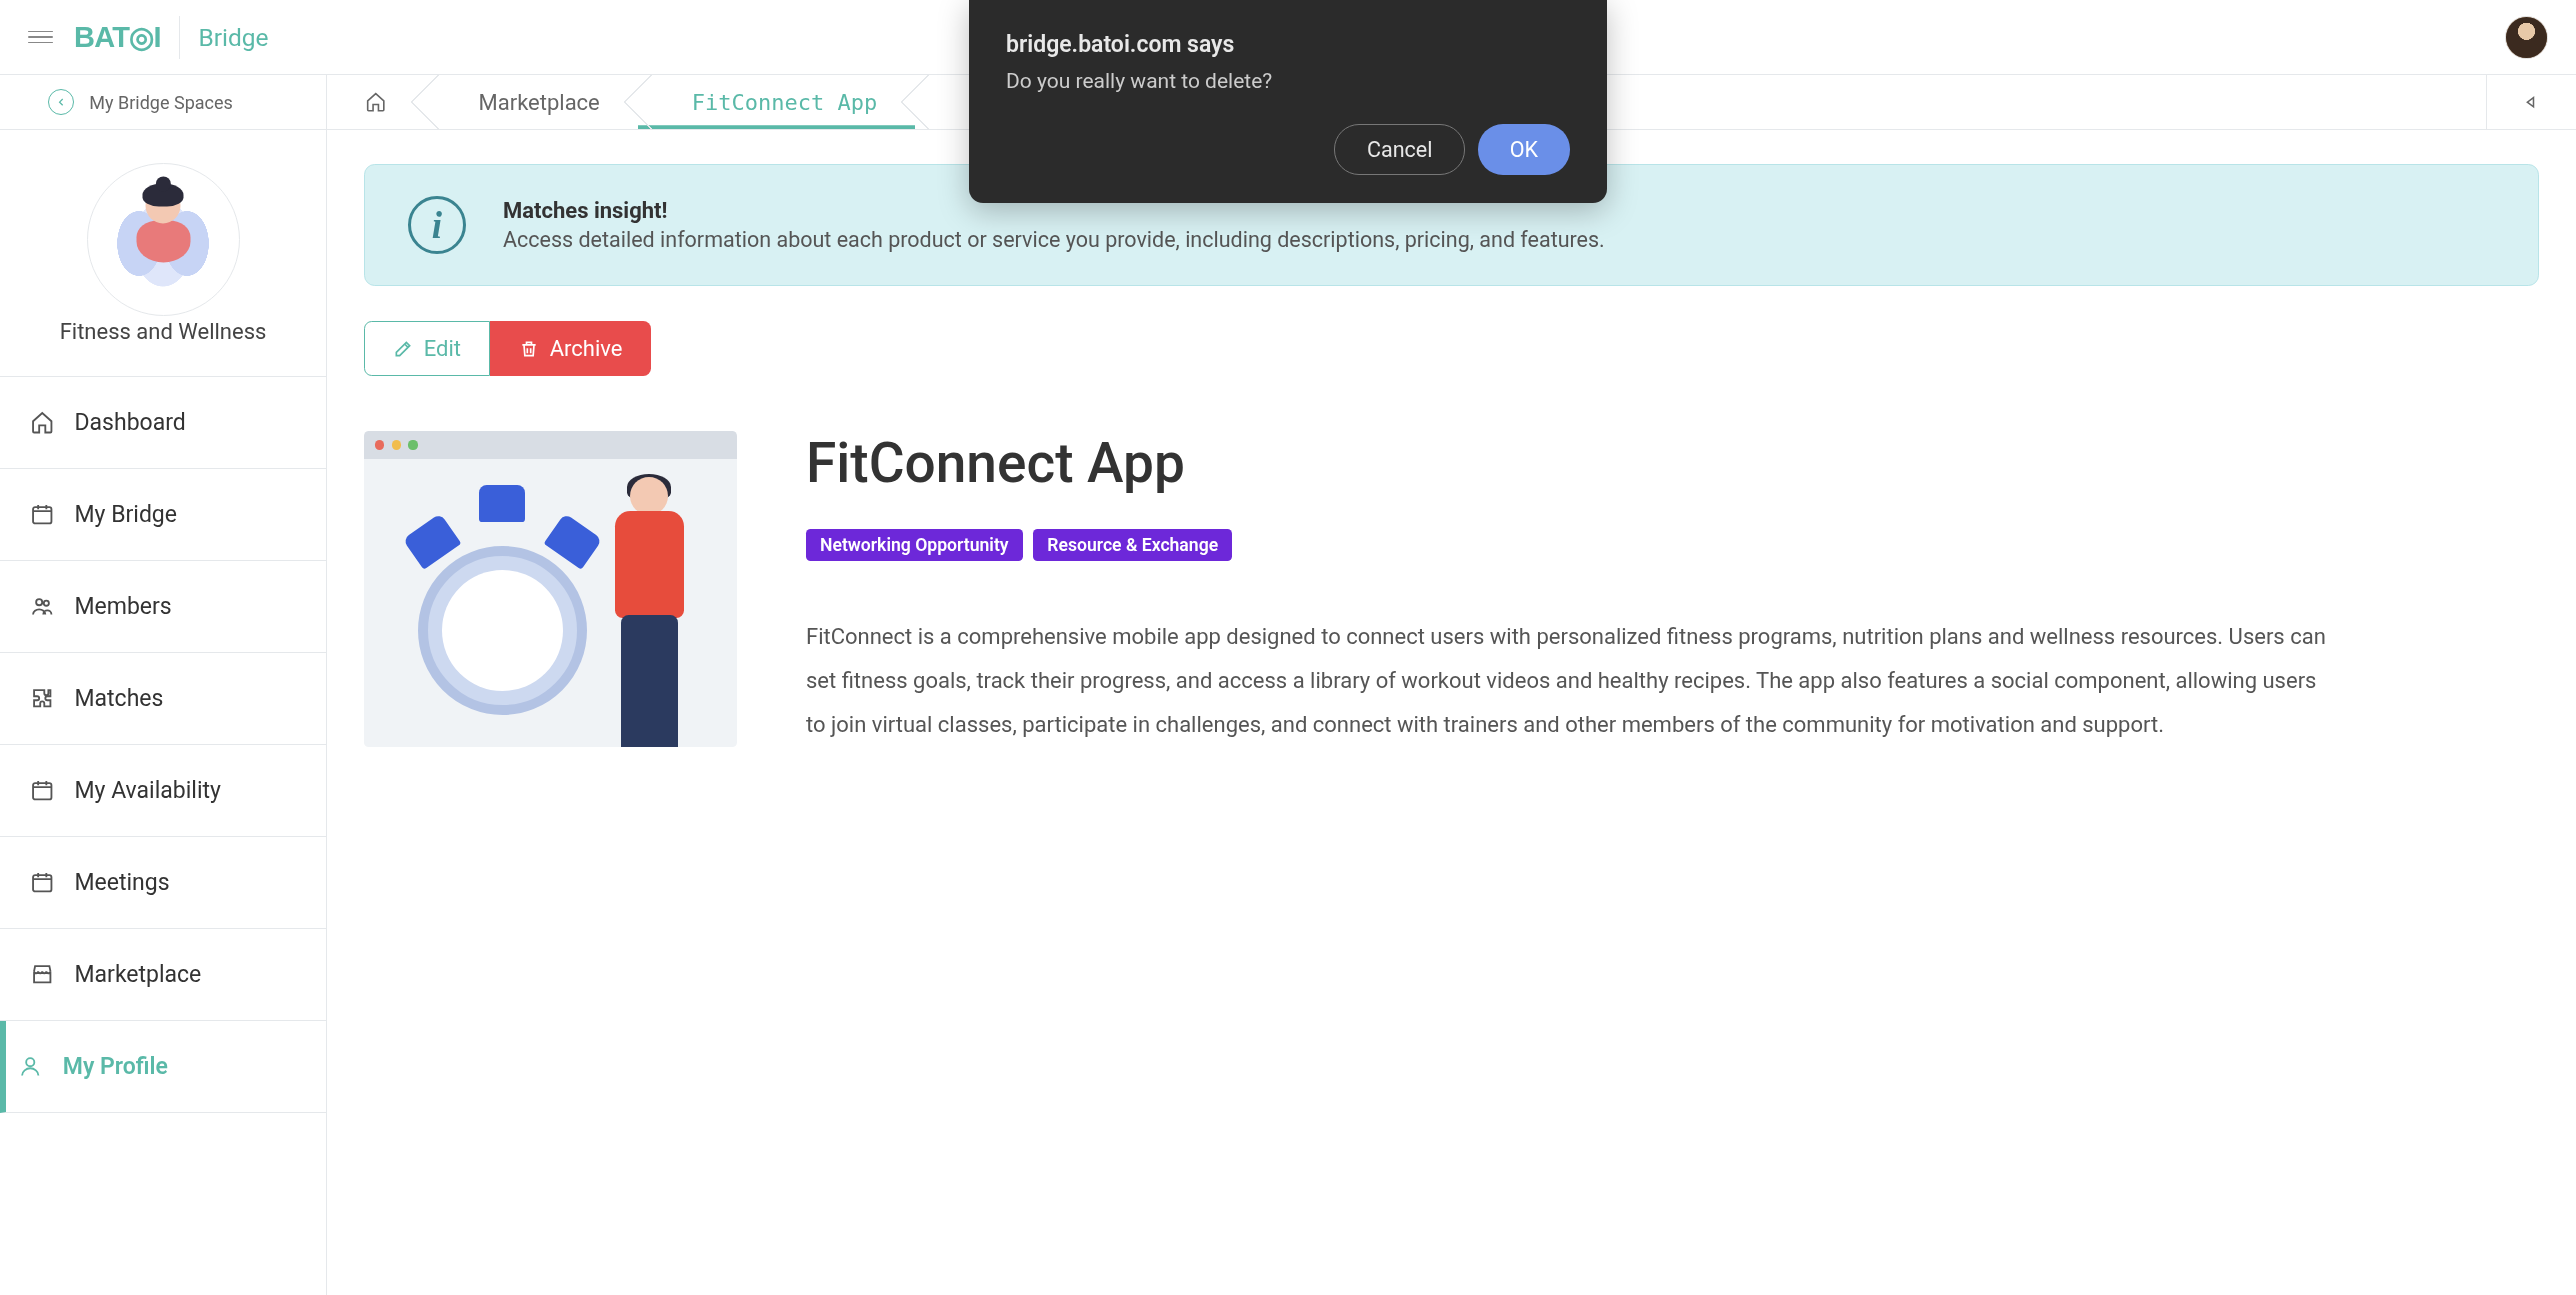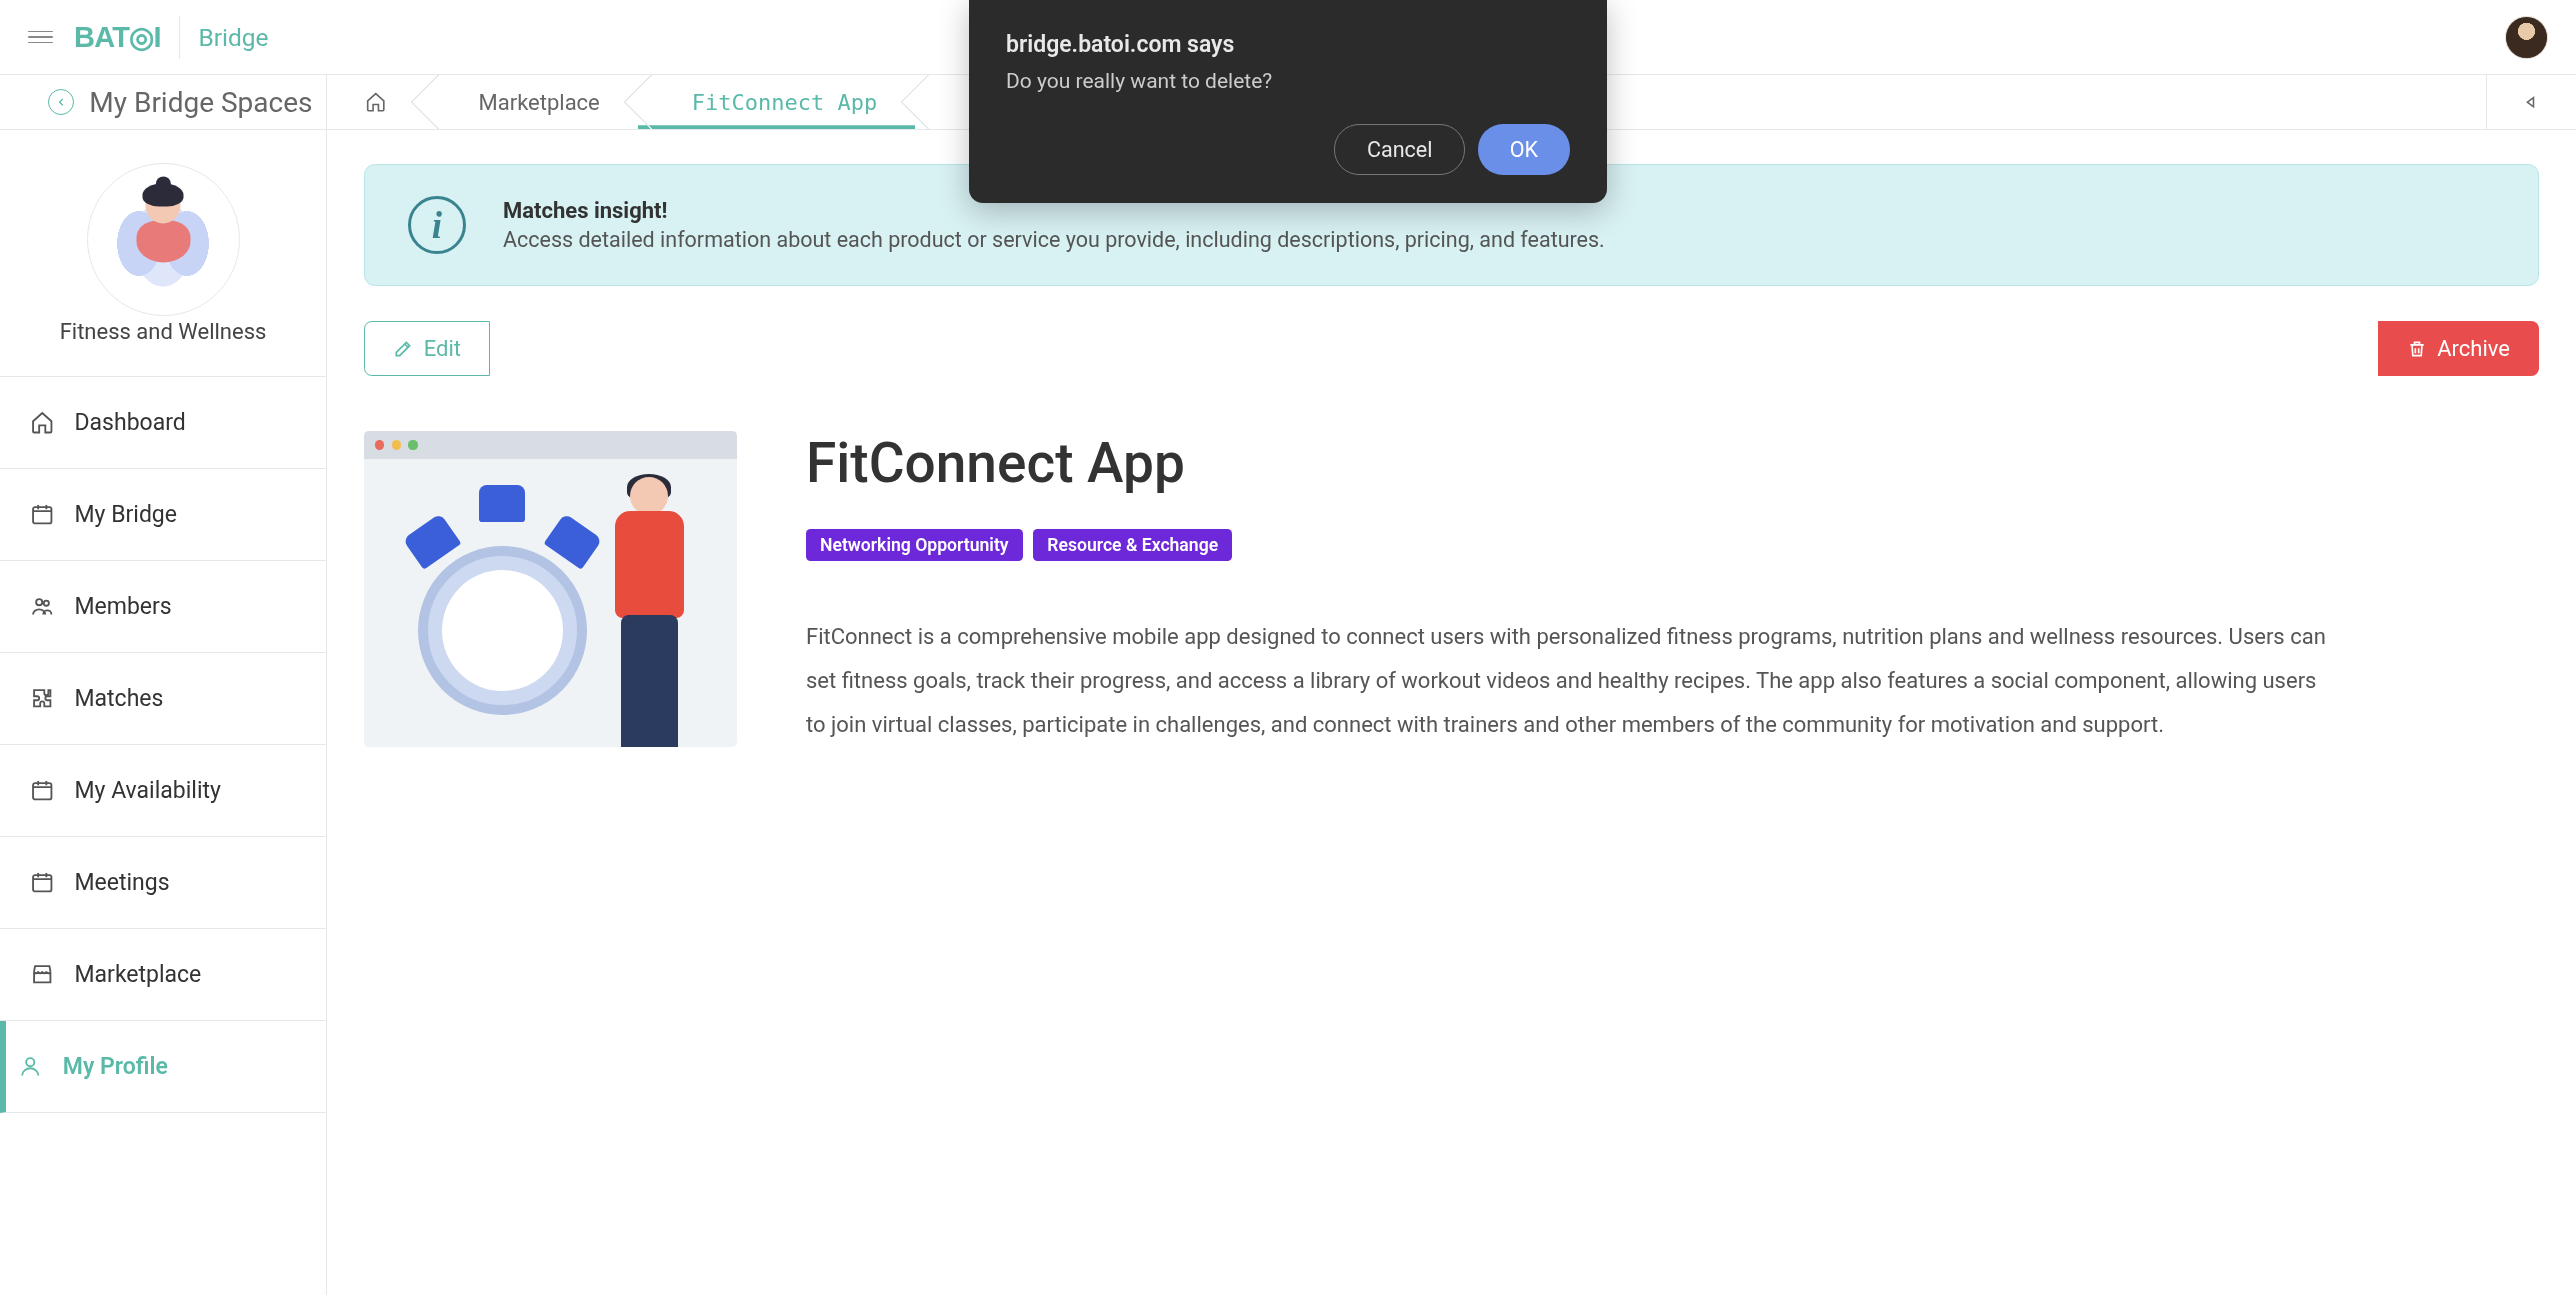--- a/index.html
+++ b/index.html
@@ -11,21 +11,21 @@
 .logo { display:flex; align-items:center; gap:18.4px; }
 .logo-mark { font-weight:800; font-size:29px; color:#5ab9a8; letter-spacing:-0.8px; font-family:Arial,sans-serif; }
 .divider-v { width:0.8px; height:43px; background:#e5e8eb; }
 .brand-sub { font-size:24.5px; color:#5ab9a8; font-weight:400; }
 .avatar { width:43px; height:43px; border-radius:50%; background:linear-gradient(135deg,#c9a27a 0%,#a67850 100%); border:0.8px solid #ddd; overflow:hidden; position:relative; }
 .avatar::after { content:""; position:absolute; inset:0; background:radial-gradient(circle at 50% 35%,#e8c9a8 0%,#e8c9a8 25%,transparent 26%),radial-gradient(ellipse 60% 40% at 50% 15%,#3b2a1f 0%,#3b2a1f 100%); }
 .subheader { height:55px; border-bottom:0.8px solid #e5e8eb; display:flex; align-items:stretch; }
 .sub-left { width:327px; border-right:0.8px solid #e5e8eb; display:flex; align-items:center; padding-left:48px; gap:15.3px; cursor:pointer; }
 .back-circle { width:26px; height:26px; border:1.5px solid #5ab9a8; border-radius:50%; display:flex; align-items:center; justify-content:center; }
 .back-circle svg { width:12.3px; height:12.3px; }
-.sub-left-label { font-size:28px; color:#666; }
+.sub-left-label { font-size:18px; color:#666; }
 .breadcrumb { flex:1; display:flex; align-items:stretch; }
 .bc-item { display:flex; align-items:center; position:relative; padding:0 38px 0 54px; font-size:22px; color:#666; cursor:pointer; }
 .bc-item::after { content:""; position:absolute; right:-14px; top:0; bottom:0; width:28px; background:linear-gradient(135deg,transparent 48%,#e5e8eb 48%,#e5e8eb 52%,transparent 52%),linear-gradient(45deg,transparent 48%,#e5e8eb 48%,#e5e8eb 52%,transparent 52%); background-size:100% 50%,100% 50%; background-position:top,bottom; background-repeat:no-repeat; z-index:1; }
 .bc-home { padding-left:38px; }
 .bc-active { color:#5ab9a8; font-family:ui-monospace,SFMono-Regular,Menlo,monospace; box-shadow:inset 0 -3.8px 0 #5ab9a8; }
 .sub-right { width:90px; border-left:0.8px solid #e5e8eb; display:flex; align-items:center; justify-content:center; cursor:pointer; }
 .layout { display:flex; height:calc(100% - 130px); }
 .sidebar { width:327px; border-right:0.8px solid #e5e8eb; display:flex; flex-direction:column; }
 .space-header { height:247px; display:flex; flex-direction:column; align-items:center; justify-content:center; gap:3px; border-bottom:0.8px solid #e5e8eb; }
 .space-icon { width:153px; height:153px; border:0.8px solid #e5e8eb; border-radius:50%; display:flex; align-items:center; justify-content:center; background:#fff; position:relative; overflow:hidden; }
@@ -44,21 +44,21 @@
 .nav { flex:1; }
 .nav-item { height:92px; border-bottom:0.8px solid #e5e8eb; display:flex; align-items:center; gap:20px; padding-left:30px; font-size:23px; color:#333; cursor:pointer; }
 .nav-item.active { border-left:6.1px solid #5ab9a8; color:#5ab9a8; font-weight:600; padding-left:12.3px; }
 .nav-item.active svg { stroke:#5ab9a8; }
 .nav-item svg { width:24.5px; height:24.5px; stroke:#555; fill:none; stroke-width:1.8; }
 .main { flex:1; padding:34px 37px; overflow:auto; }
 .alert { background:#d8f1f3; border:0.8px solid #b8e4e8; border-radius:10.7px; padding:31px 43px; display:flex; gap:37px; align-items:center; }
 .alert-icon { width:58px; height:58px; border:3.1px solid #3a8490; border-radius:50%; display:flex; align-items:center; justify-content:center; color:#3a8490; font-family:Georgia,serif; font-style:italic; font-size:37px; font-weight:bold; }
 .alert-content strong { font-size:22px; color:#333; display:block; margin-bottom:4.6px; }
 .alert-content p { font-size:21.5px; color:#555; }
-.actions { display:flex; justify-content:space-between; gap:0; margin-top:35px; }
+.actions { display:flex; justify-content:flex-start; gap:0; margin-top:35px; }
 .btn { height:55px; padding:0 28px; display:inline-flex; align-items:center; gap:10.7px; font-size:22px; border-radius:7.7px; cursor:pointer; border:0.8px solid transparent; }
 .btn-edit { border:1.5px solid #5ab9a8; color:#5ab9a8; background:#fff; border-radius:7.7px 0 0 7.7px; }
 .btn-archive { background:#e84c4c; color:#fff; border-radius:0 7.7px 7.7px 0; }
 .btn svg { width:20px; height:20px; }
 .product { display:flex; gap:69px; margin-top:55px; }
 .product-image { width:373px; height:316px; background:#f0f3f6; border-radius:4.6px; position:relative; overflow:hidden; flex-shrink:0; }
 .browser-bar { position:absolute; top:0; left:0; right:0; height:28px; background:#d8dde4; border-radius:4.6px 4.6px 0 0; display:flex; align-items:center; gap:7.7px; padding-left:10.7px; }
 .browser-bar span { width:9.2px; height:9.2px; border-radius:50%; }
 .dot-r { background:#e86b5c; } .dot-y { background:#f1bd4d; } .dot-g { background:#6bbf6b; }
 .stopwatch { position:absolute; left:31px; top:69px; width:215px; height:215px; }

